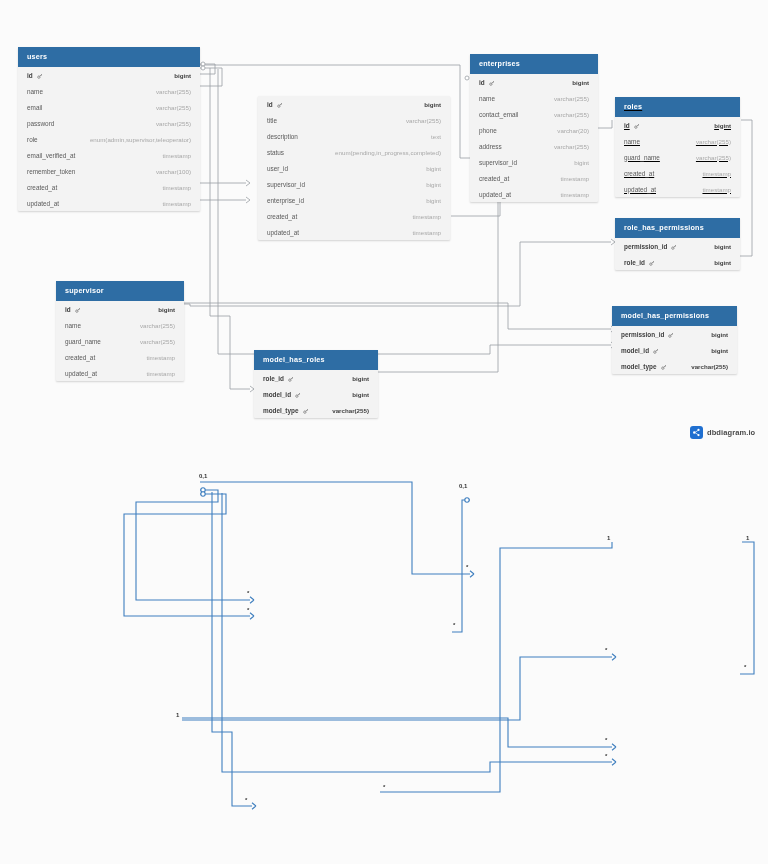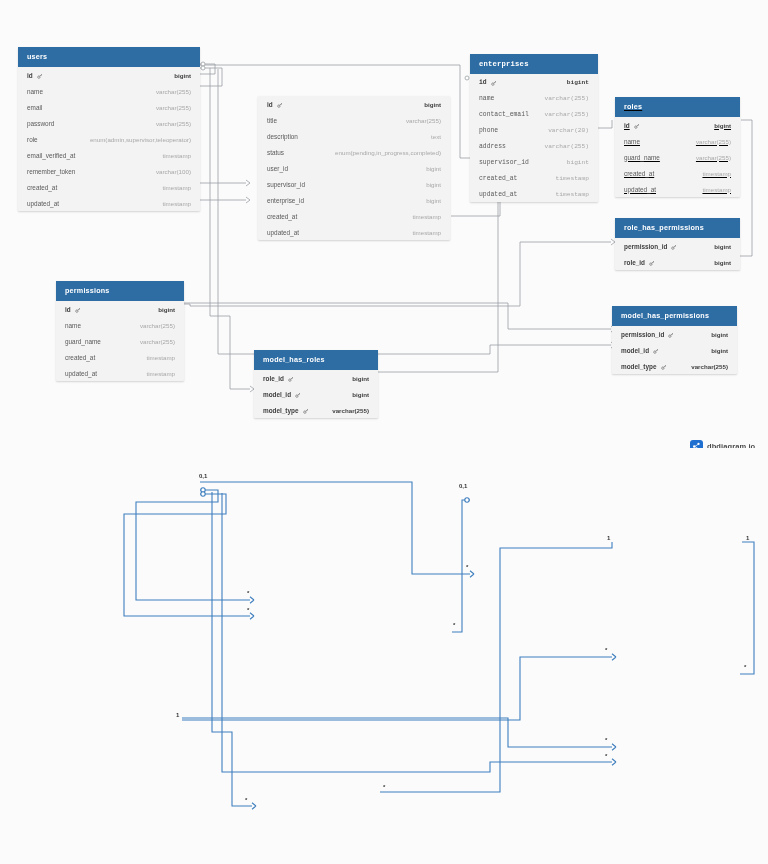--- a/index.html
+++ b/index.html
@@ -67,21 +67,20 @@
     font-weight:bold;
     z-index:9;
     font-family:"Liberation Sans",sans-serif;
   }
 
   
   .wm{
     position:absolute;
     display:flex;align-items:center;gap:4px;
     z-index:20;
-    margin-top:14px;
   }
   .wm-mark{
     width:13px;height:13px;border-radius:3px;background:#1f6fd0;
     display:flex;align-items:center;justify-content:center;
   }
   .wm-text{font-size:7.5px;color:#4a4a4a;font-weight:bold;letter-spacing:.1px;}
 </style>
 </head>
 <body>
 
@@ -218,21 +217,21 @@
           <span class="fname">created_at</span>
           <span class="ftype">timestamp</span>
         </div>
       <div class="row">
           <span class="fname">updated_at</span>
           <span class="ftype">timestamp</span>
         </div>
     </div>
   </div>
 
-  <div class="tbl" style="left:470px;top:38px;width:128px;font-family:Liberation Mono, monospace;">
+  <div class="tbl" style="left:470px;top:38px;width:128px;">
     <div class="tbl-head">enterprises</div>
     <div>
       <div class="row pk">
           <span class="fname">
             <span>id</span>
             <span class="key">
               <svg viewBox="0 0 8 8" width="6" height="6">
                 <circle cx="2.5" cy="5.5" r="1.6" fill="none" stroke="#3d3d3d" stroke-width="0.9"></circle>
                 <path d="M3.6,4.4 L6.6,1.4 M5.4,2.6 L6.3,3.4" stroke="#3d3d3d" stroke-width="0.9" fill="none"></path>
               </svg>
@@ -371,21 +370,21 @@
                 <path d="M3.6,4.4 L6.6,1.4 M5.4,2.6 L6.3,3.4" stroke="#3d3d3d" stroke-width="0.9" fill="none"></path>
               </svg>
             </span>
           </span>
           <span class="ftype">varchar(255)</span>
         </div>
     </div>
   </div>
 
   <div class="tbl" style="left:56px;top:265px;width:128px;">
-    <div class="tbl-head">permissions</div>
+    <div class="tbl-head">supervisor</div>
     <div>
       <div class="row pk">
           <span class="fname">
             <span>id</span>
             <span class="key">
               <svg viewBox="0 0 8 8" width="6" height="6">
                 <circle cx="2.5" cy="5.5" r="1.6" fill="none" stroke="#3d3d3d" stroke-width="0.9"></circle>
                 <path d="M3.6,4.4 L6.6,1.4 M5.4,2.6 L6.3,3.4" stroke="#3d3d3d" stroke-width="0.9" fill="none"></path>
               </svg>
             </span>

